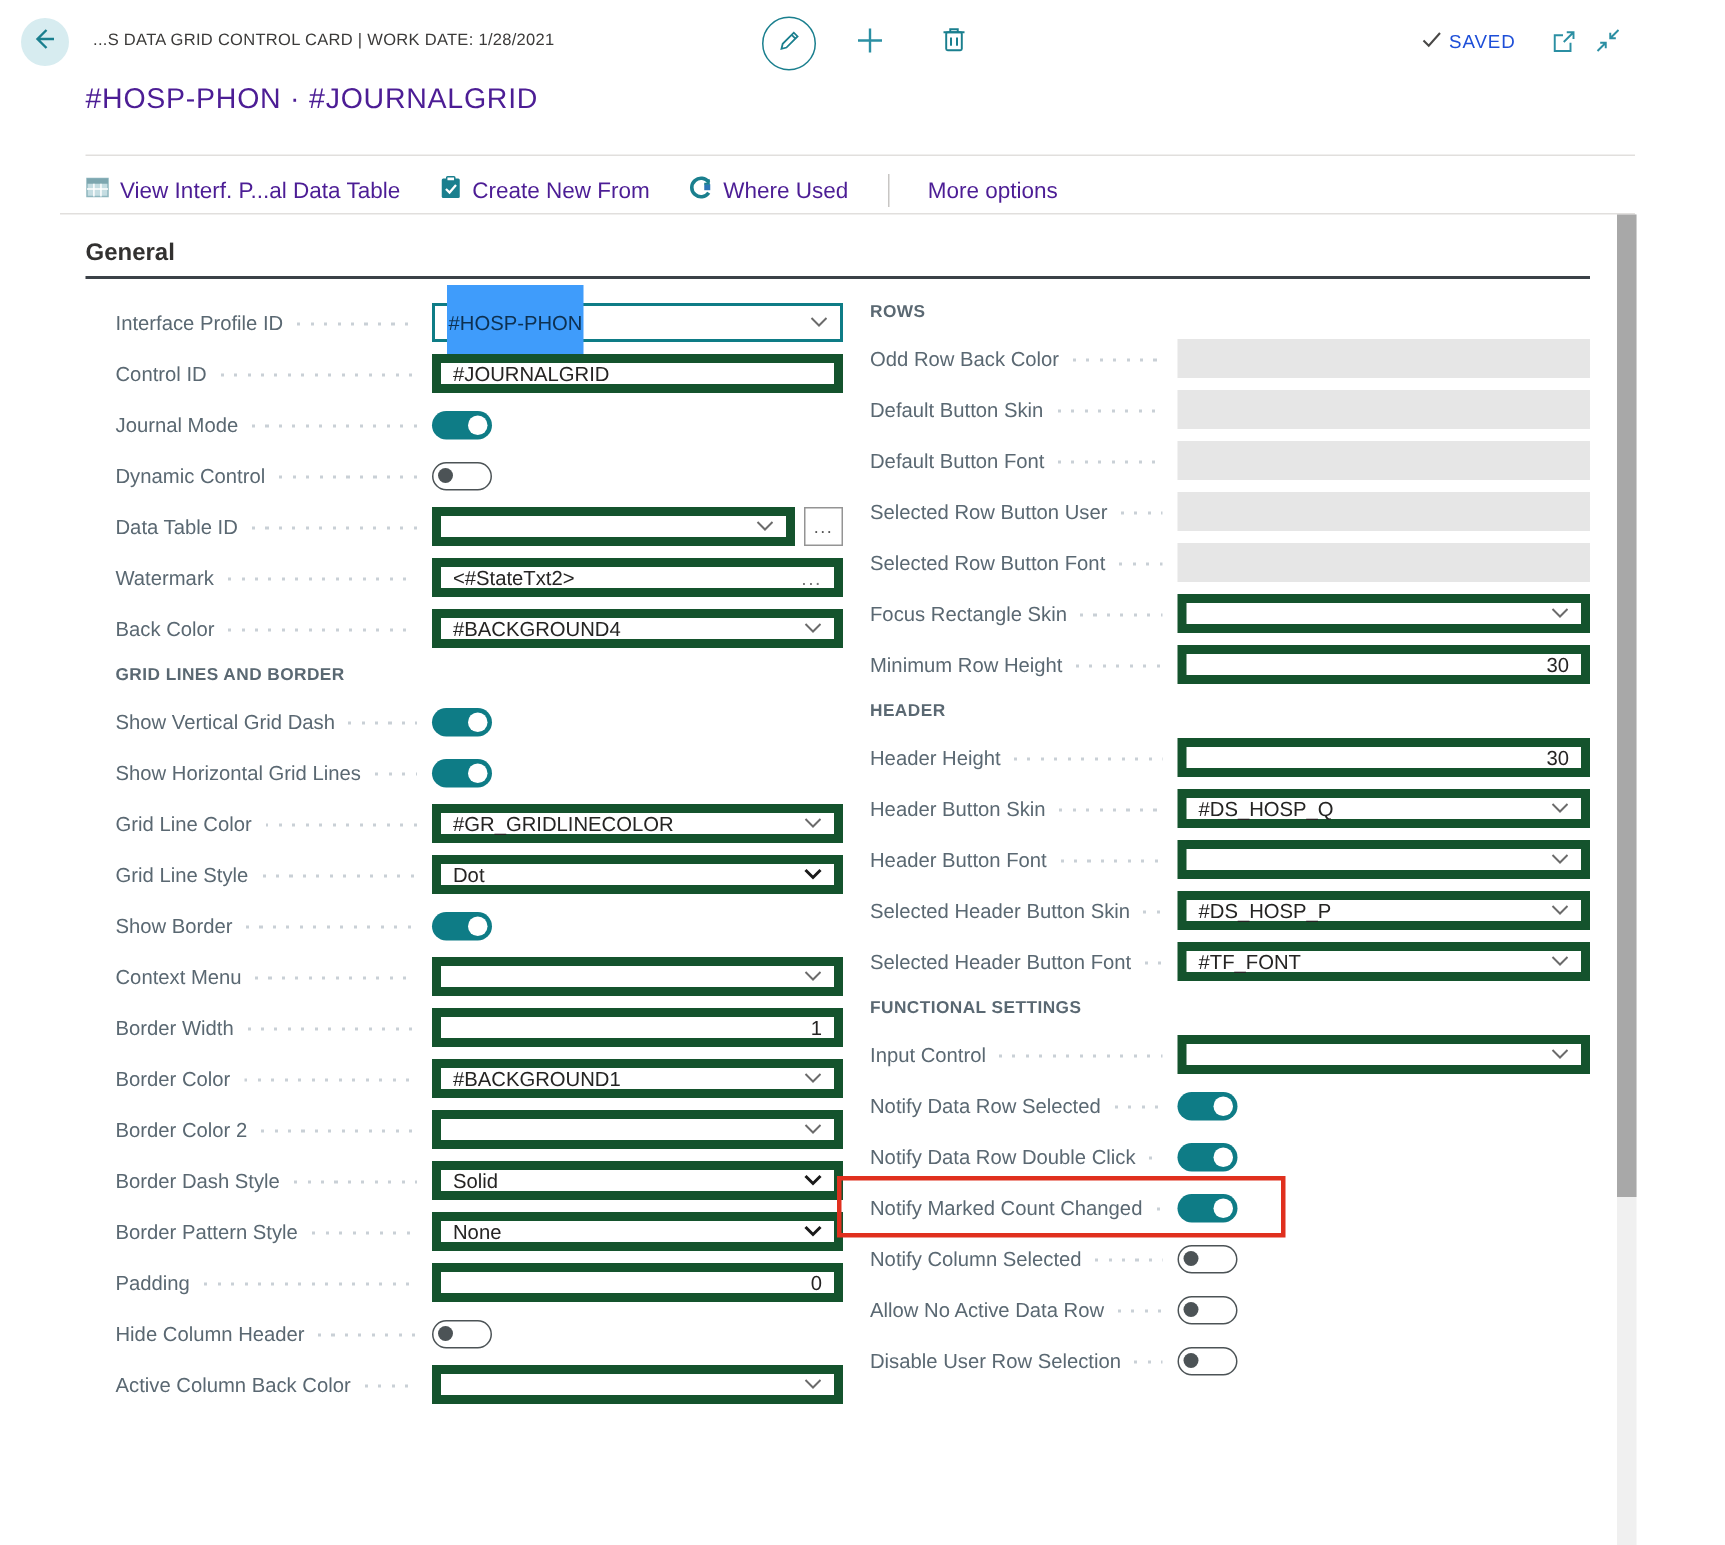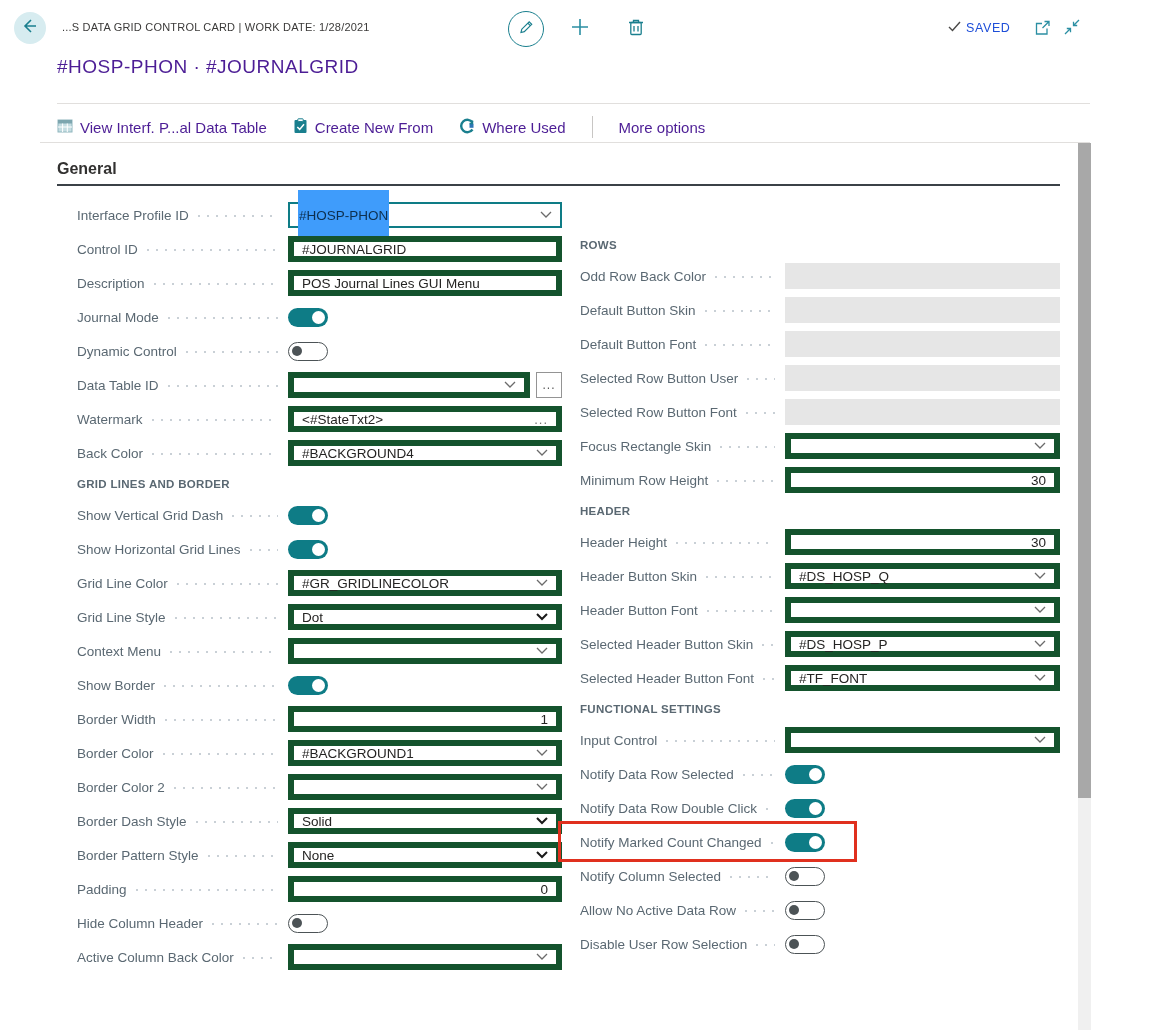--- a/index.html
+++ b/index.html
@@ -26,21 +26,21 @@
   .actionbar{position:absolute;left:57px;top:113px;height:28px;display:flex;align-items:center;gap:26px;}
   .action-item{display:flex;align-items:center;gap:7px;font-size:15px;color:#4c1d95;cursor:pointer;white-space:nowrap;}
   .vsep{width:1px;height:22px;background:#c8c6c4;}
   .divider-action{position:absolute;left:40px;top:142px;width:1050px;height:1px;background:#e1dfdd;}
   
   .section-title{position:absolute;left:57px;top:160px;font-size:16px;font-weight:700;color:#323130;}
   .section-underline{position:absolute;left:57px;top:184px;width:1003px;height:2px;background:#3b4147;}
   
   .col{position:absolute;display:flex;flex-direction:column;}
   .col-left{left:57px;top:198px;width:485px;margin-left:20px;}
-  .col-right{left:580px;top:194px;width:480px;margin-top:37px;}
+  .col-right{left:580px;top:194px;width:480px;}
   .frow{height:34px;display:flex;align-items:center;position:relative;}
   .sub{height:28px;display:flex;align-items:center;font-size:11.5px;font-weight:700;color:#5a6872;letter-spacing:.3px;}
   .flabel{font-size:13.5px;color:#5a6872;white-space:nowrap;}
   .leader{flex:1;height:2px;margin:2px 10px 0 9px;
     background:repeating-linear-gradient(to right,#c9d0d6 0 2px,transparent 2px 9px);}
   .ctrl{width:274px;min-width:274px;display:flex;align-items:center;position:relative;}
   .col-right .ctrl{width:275px;min-width:275px;}
   .field{height:26px;border:6px solid #14532d;background:#fff;display:flex;align-items:center;
     padding:0 8px;font-size:13.5px;color:#252423;flex:1;box-sizing:border-box;position:relative;cursor:text;}
   .field.focused{border:2px solid #0e7c86;}
@@ -187,29 +187,20 @@
     <div class="frow">
       <span class="flabel">Control ID</span>
       <div class="leader"></div>
       <div class="ctrl">
         <div class="field">
           <span>#JOURNALGRID</span>
         </div>
       </div>
     </div>
     <div class="frow">
-      <span class="flabel">Description</span>
-      <div class="leader"></div>
-      <div class="ctrl">
-        <div class="field">
-          <span>POS Journal Lines GUI Menu</span>
-        </div>
-      </div>
-    </div>
-    <div class="frow">
       <span class="flabel">Journal Mode</span>
       <div class="leader"></div>
       <div class="ctrl">
         <div class="toggle on">
           <span class="knob"></span>
         </div>
       </div>
     </div>
     <div class="frow">
       <span class="flabel">Dynamic Control</span>
@@ -302,39 +293,39 @@
           <span>Dot</span>
           <span class="chev">
             <svg width="12" height="8" viewBox="0 0 12 8">
               <path d="M1 1 L6 6 L11 1" fill="none" stroke="#1a1a1a" stroke-width="2"></path>
             </svg>
           </span>
         </div>
       </div>
     </div>
     <div class="frow">
+      <span class="flabel">Show Border</span>
+      <div class="leader"></div>
+      <div class="ctrl">
+        <div class="toggle on">
+          <span class="knob"></span>
+        </div>
+      </div>
+    </div>
+    <div class="frow">
       <span class="flabel">Context Menu</span>
       <div class="leader"></div>
       <div class="ctrl">
         <div class="field">
           <span></span>
           <span class="chev">
             <svg width="12" height="8" viewBox="0 0 12 8">
               <path d="M1 1 L6 6 L11 1" fill="none" stroke="#6b6b6b" stroke-width="1.3"></path>
             </svg>
           </span>
-        </div>
-      </div>
-    </div>
-    <div class="frow">
-      <span class="flabel">Show Border</span>
-      <div class="leader"></div>
-      <div class="ctrl">
-        <div class="toggle on">
-          <span class="knob"></span>
         </div>
       </div>
     </div>
     <div class="frow">
       <span class="flabel">Border Width</span>
       <div class="leader"></div>
       <div class="ctrl">
         <div class="field num">
           <span>1</span>
         </div>

